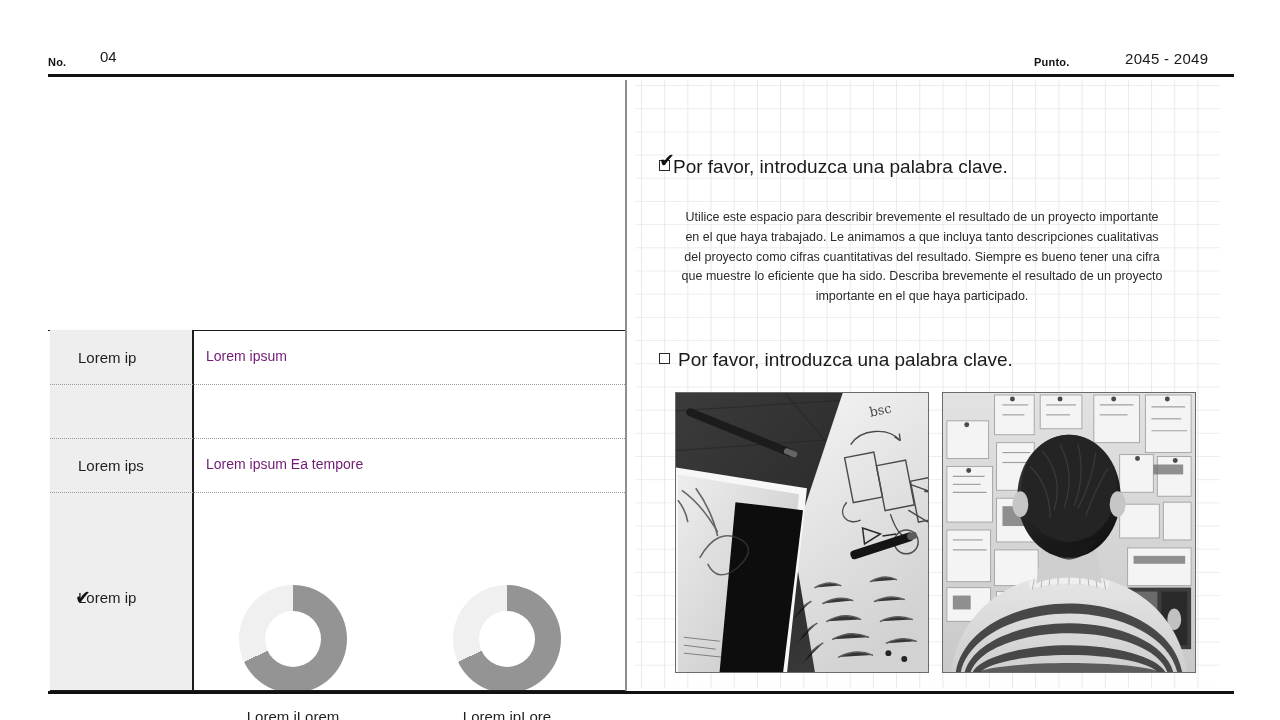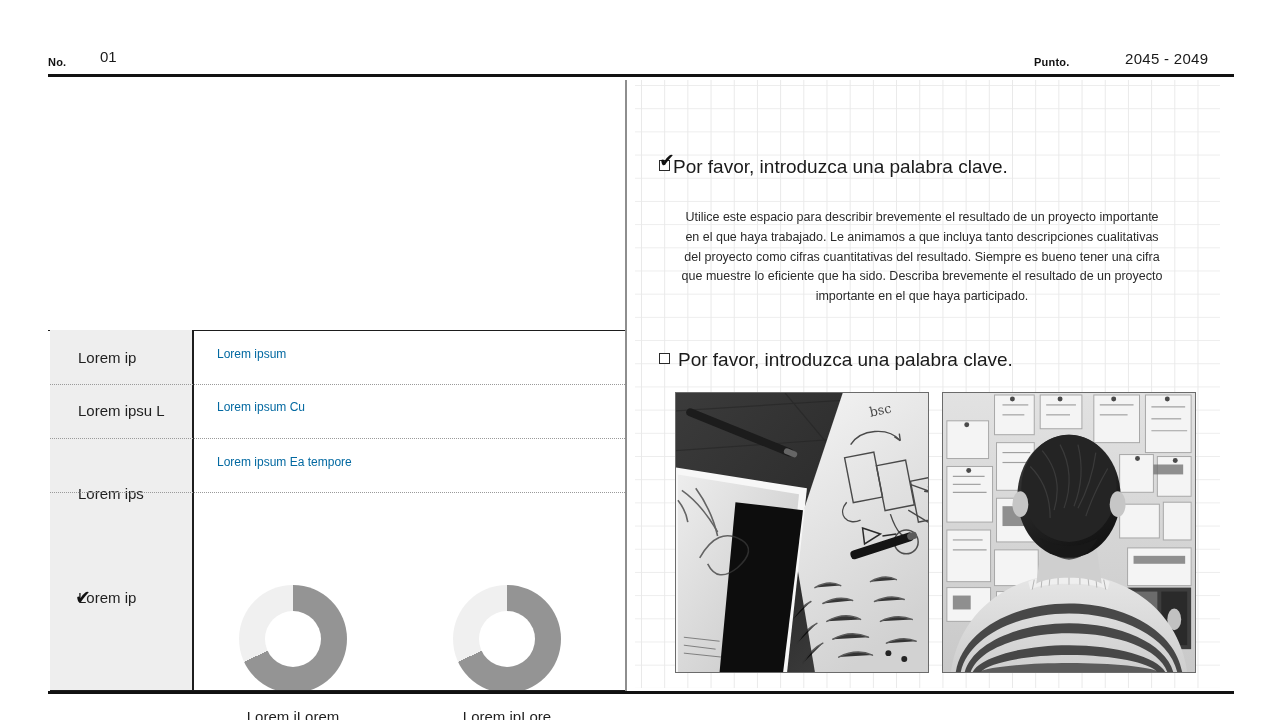--- a/index.html
+++ b/index.html
@@ -154,24 +154,24 @@
   .tcell-key {
     position: absolute;
     left: 28px;
     width: 140px;
     font-size: 15px;
     color: #1f1f1f;
     line-height: 1.8;
   }
   .tcell-val {
     position: absolute;
-    left: 167px;
+    left: 156px;
     width: 395px;
-    font-size: 12px;
-    color: #0369a1;
+    font-size: 14px;
+    color: #701a75;
     line-height: 1.8;
   }
 
   .check-overlay {
     position: absolute;
     font-family: "DejaVu Sans", sans-serif;
     font-size: 19px;
     font-weight: 700;
     color: #111111;
     line-height: 1;
@@ -319,48 +319,44 @@
     background: #111111;
   }
 </style>
 </head>
 <body>
 
 <div class="page">
 
   <div class="header">
     <span class="hdr-no-label">No.</span>
-    <span class="hdr-no-value">01</span>
+    <span class="hdr-no-value">04</span>
     <span class="hdr-punto-label">Punto.</span>
     <span class="hdr-punto-value">2045 - 2049</span>
   </div>
   <div class="header-rule"></div>
 
   <div class="left-col">
 
     <div class="title-rule"></div>
 
     <div class="info-table">
       <div class="tbl-shade"></div>
       <div class="tbl-vline"></div>
 
       <div class="trow" style="top:0px;height:54px;">
         <span class="tcell-key" style="top:14px;">Lorem ip</span>
         <span class="tcell-val" style="top:14px;">Lorem ipsum</span>
       </div>
       <div class="trow-sep" style="top:54px;"></div>
 
-      <div class="trow" style="top:54px;height:54px;">
-        <span class="tcell-key" style="top:13px;width:100px;line-height:1.85;">Lorem ipsu L</span>
-        <span class="tcell-val" style="top:13px;">Lorem ipsum Cu</span>
-      </div>
       <div class="trow-sep" style="top:108px;"></div>
 
       <div class="trow" style="top:108px;height:54px;">
-        <span class="tcell-key" style="top:14px;margin-top:28px;">Lorem ips</span>
+        <span class="tcell-key" style="top:14px;">Lorem ips</span>
         <span class="tcell-val" style="top:14px;">Lorem ipsum Ea tempore</span>
       </div>
       <div class="trow-sep" style="top:162px;"></div>
 
       <div class="trow" style="top:162px;height:198px;">
         <span class="tcell-key" style="top:92px;">Lorem ip</span>
         <span class="check-overlay" style="left:25px;top:96px;">✔</span>
       </div>
 
       <div class="donut-area">

